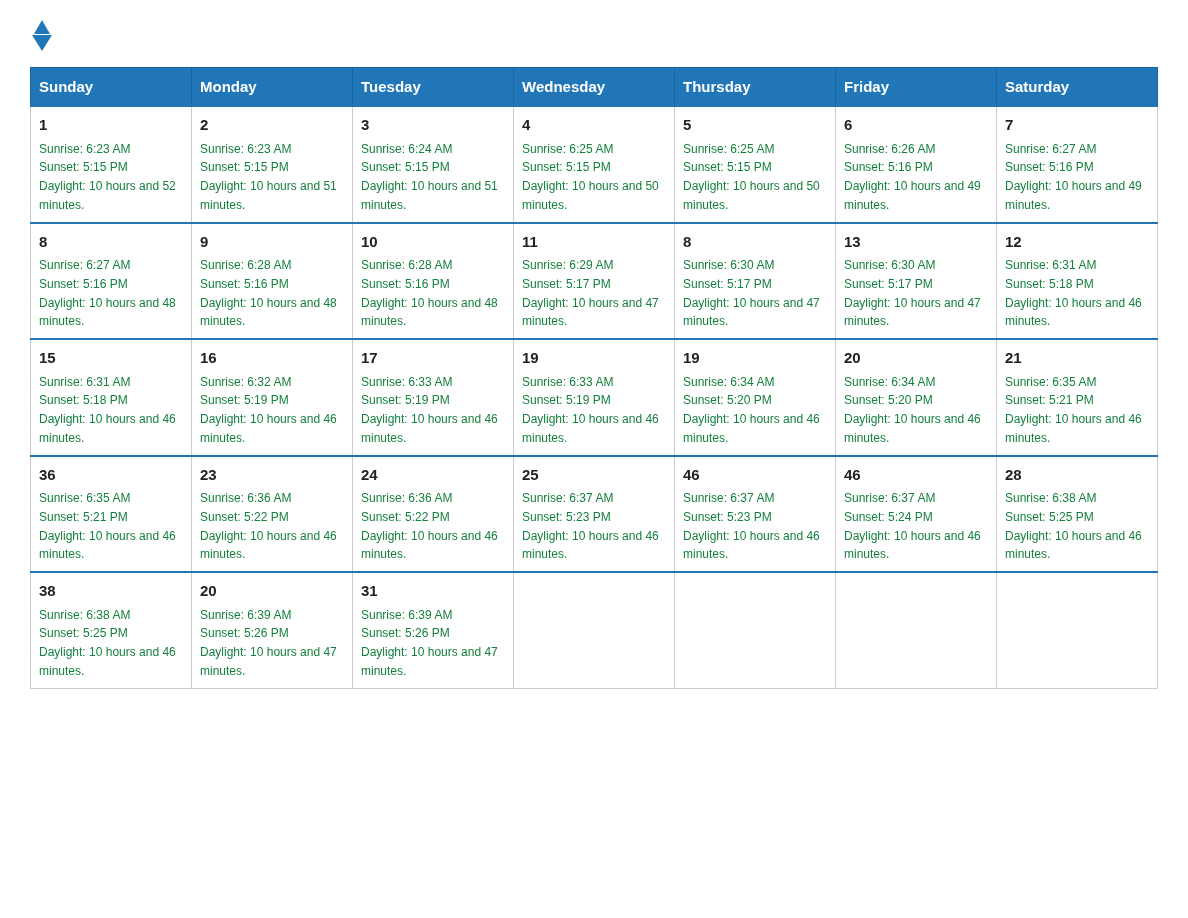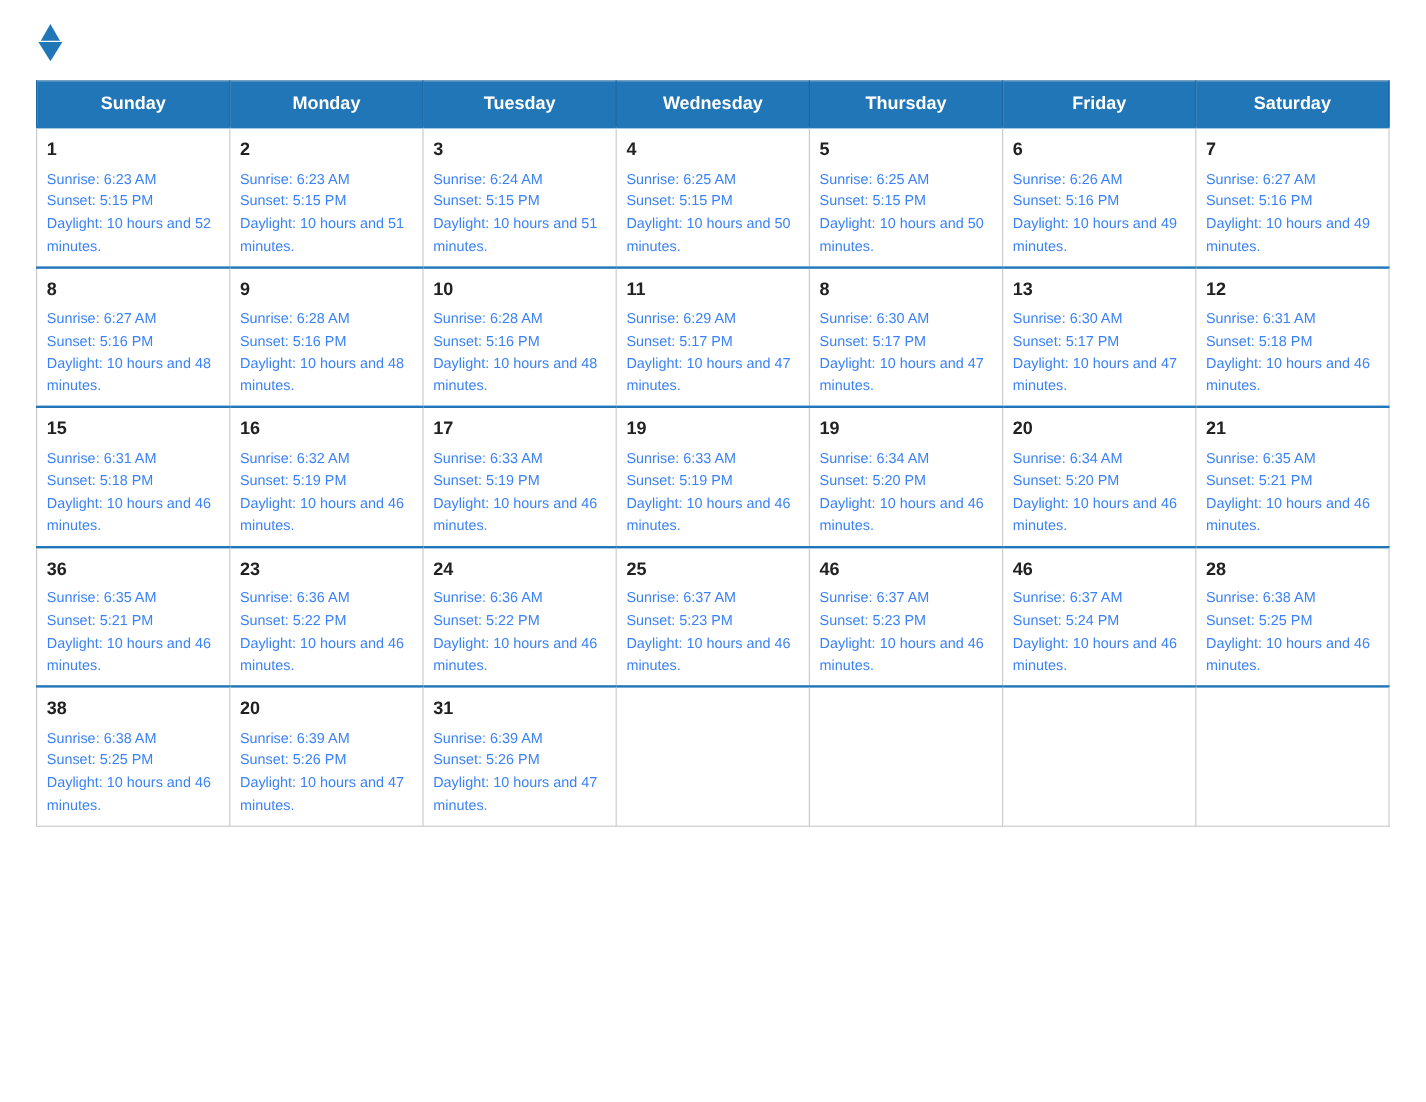--- a/index.html
+++ b/index.html
@@ -49,42 +49,42 @@
       width: 100%;
       border-collapse: collapse;
       table-layout: fixed;
     }
     .calendar-table th {
       background-color: #2176b8;
       color: #fff;
       font-size: 15px;
       font-weight: bold;
       padding: 10px 8px;
-      text-align: center;
+      text-align: left;
       border: 1px solid #1a65a0;
     }
     .calendar-table td {
       vertical-align: top;
       padding: 7px 8px;
       border: 1px solid #ccc;
       font-size: 12.5px;
       color: #333;
       line-height: 1.5;
       height: 100px;
     }
     .day-number {
       font-size: 15px;
       font-weight: bold;
       color: #222;
       display: block;
       margin-bottom: 3px;
     }
     .day-info {
       font-size: 12px;
-      color: #3b82f6;
+      color: #15803d;
       line-height: 1.5;
     }
     .empty-cell {
       background: #fff;
     }
     .week-row td {
       border-top: 2px solid #2176b8;
     }
   </style>
 </head>

